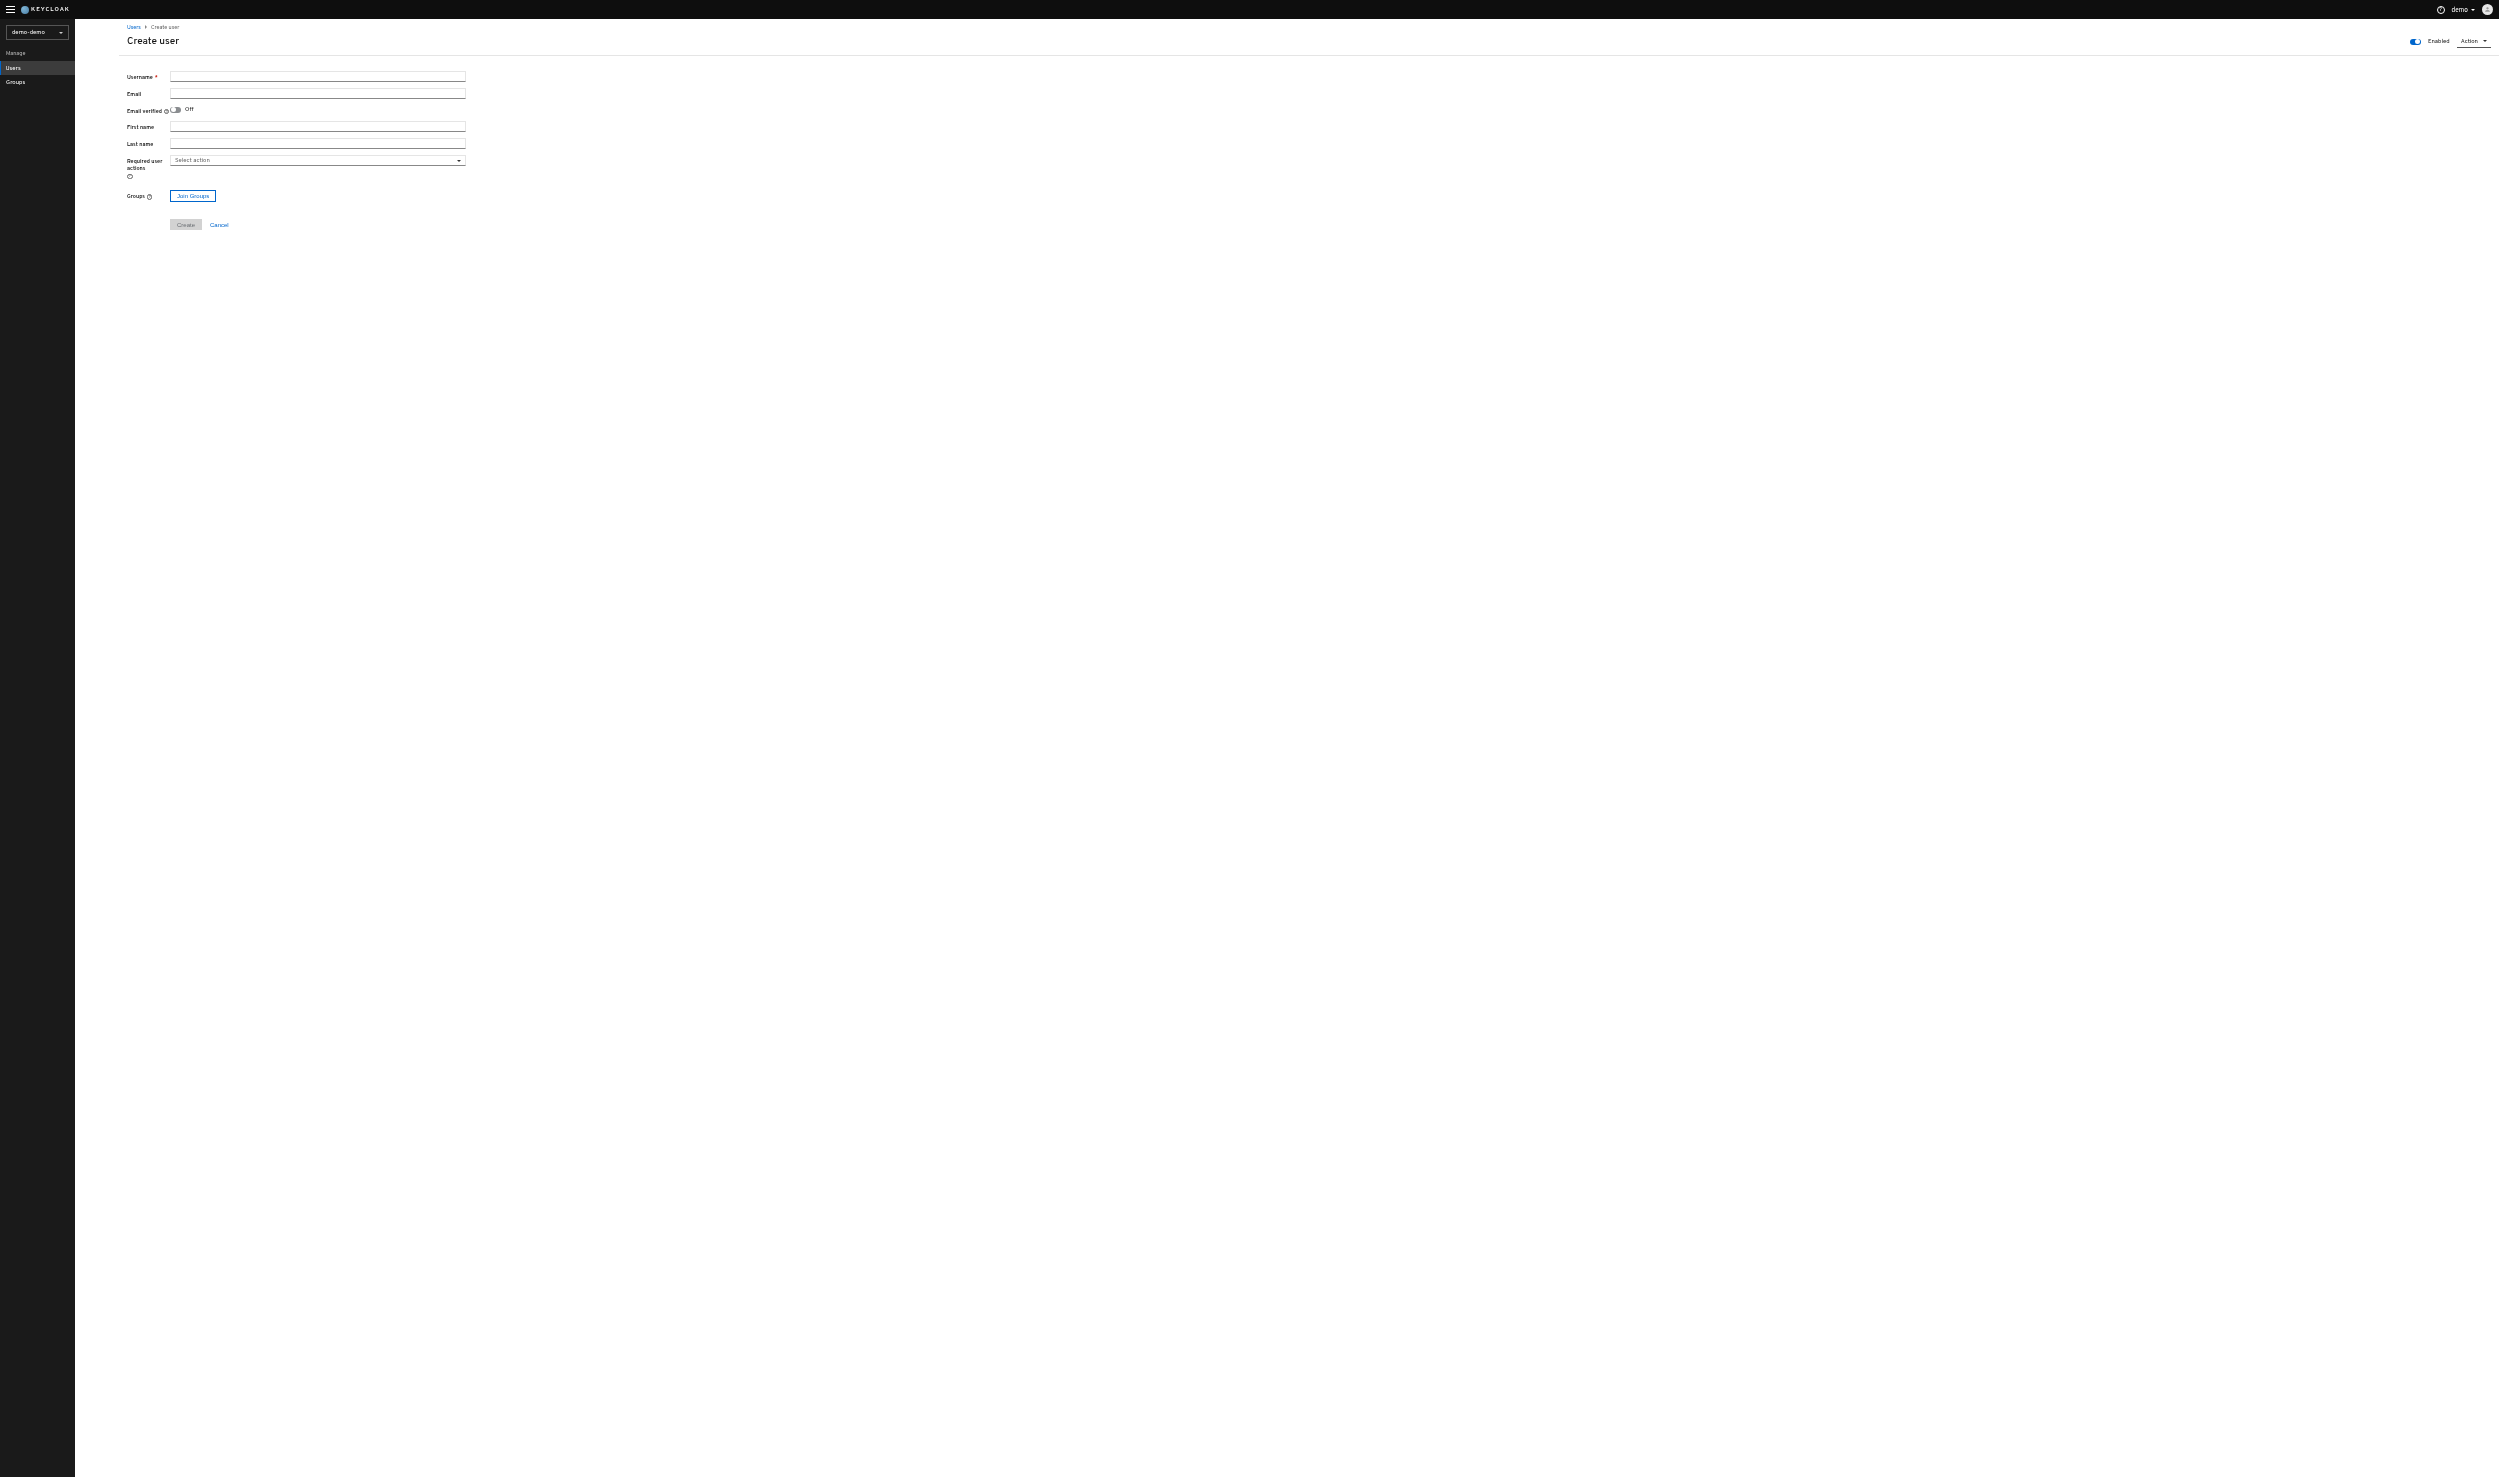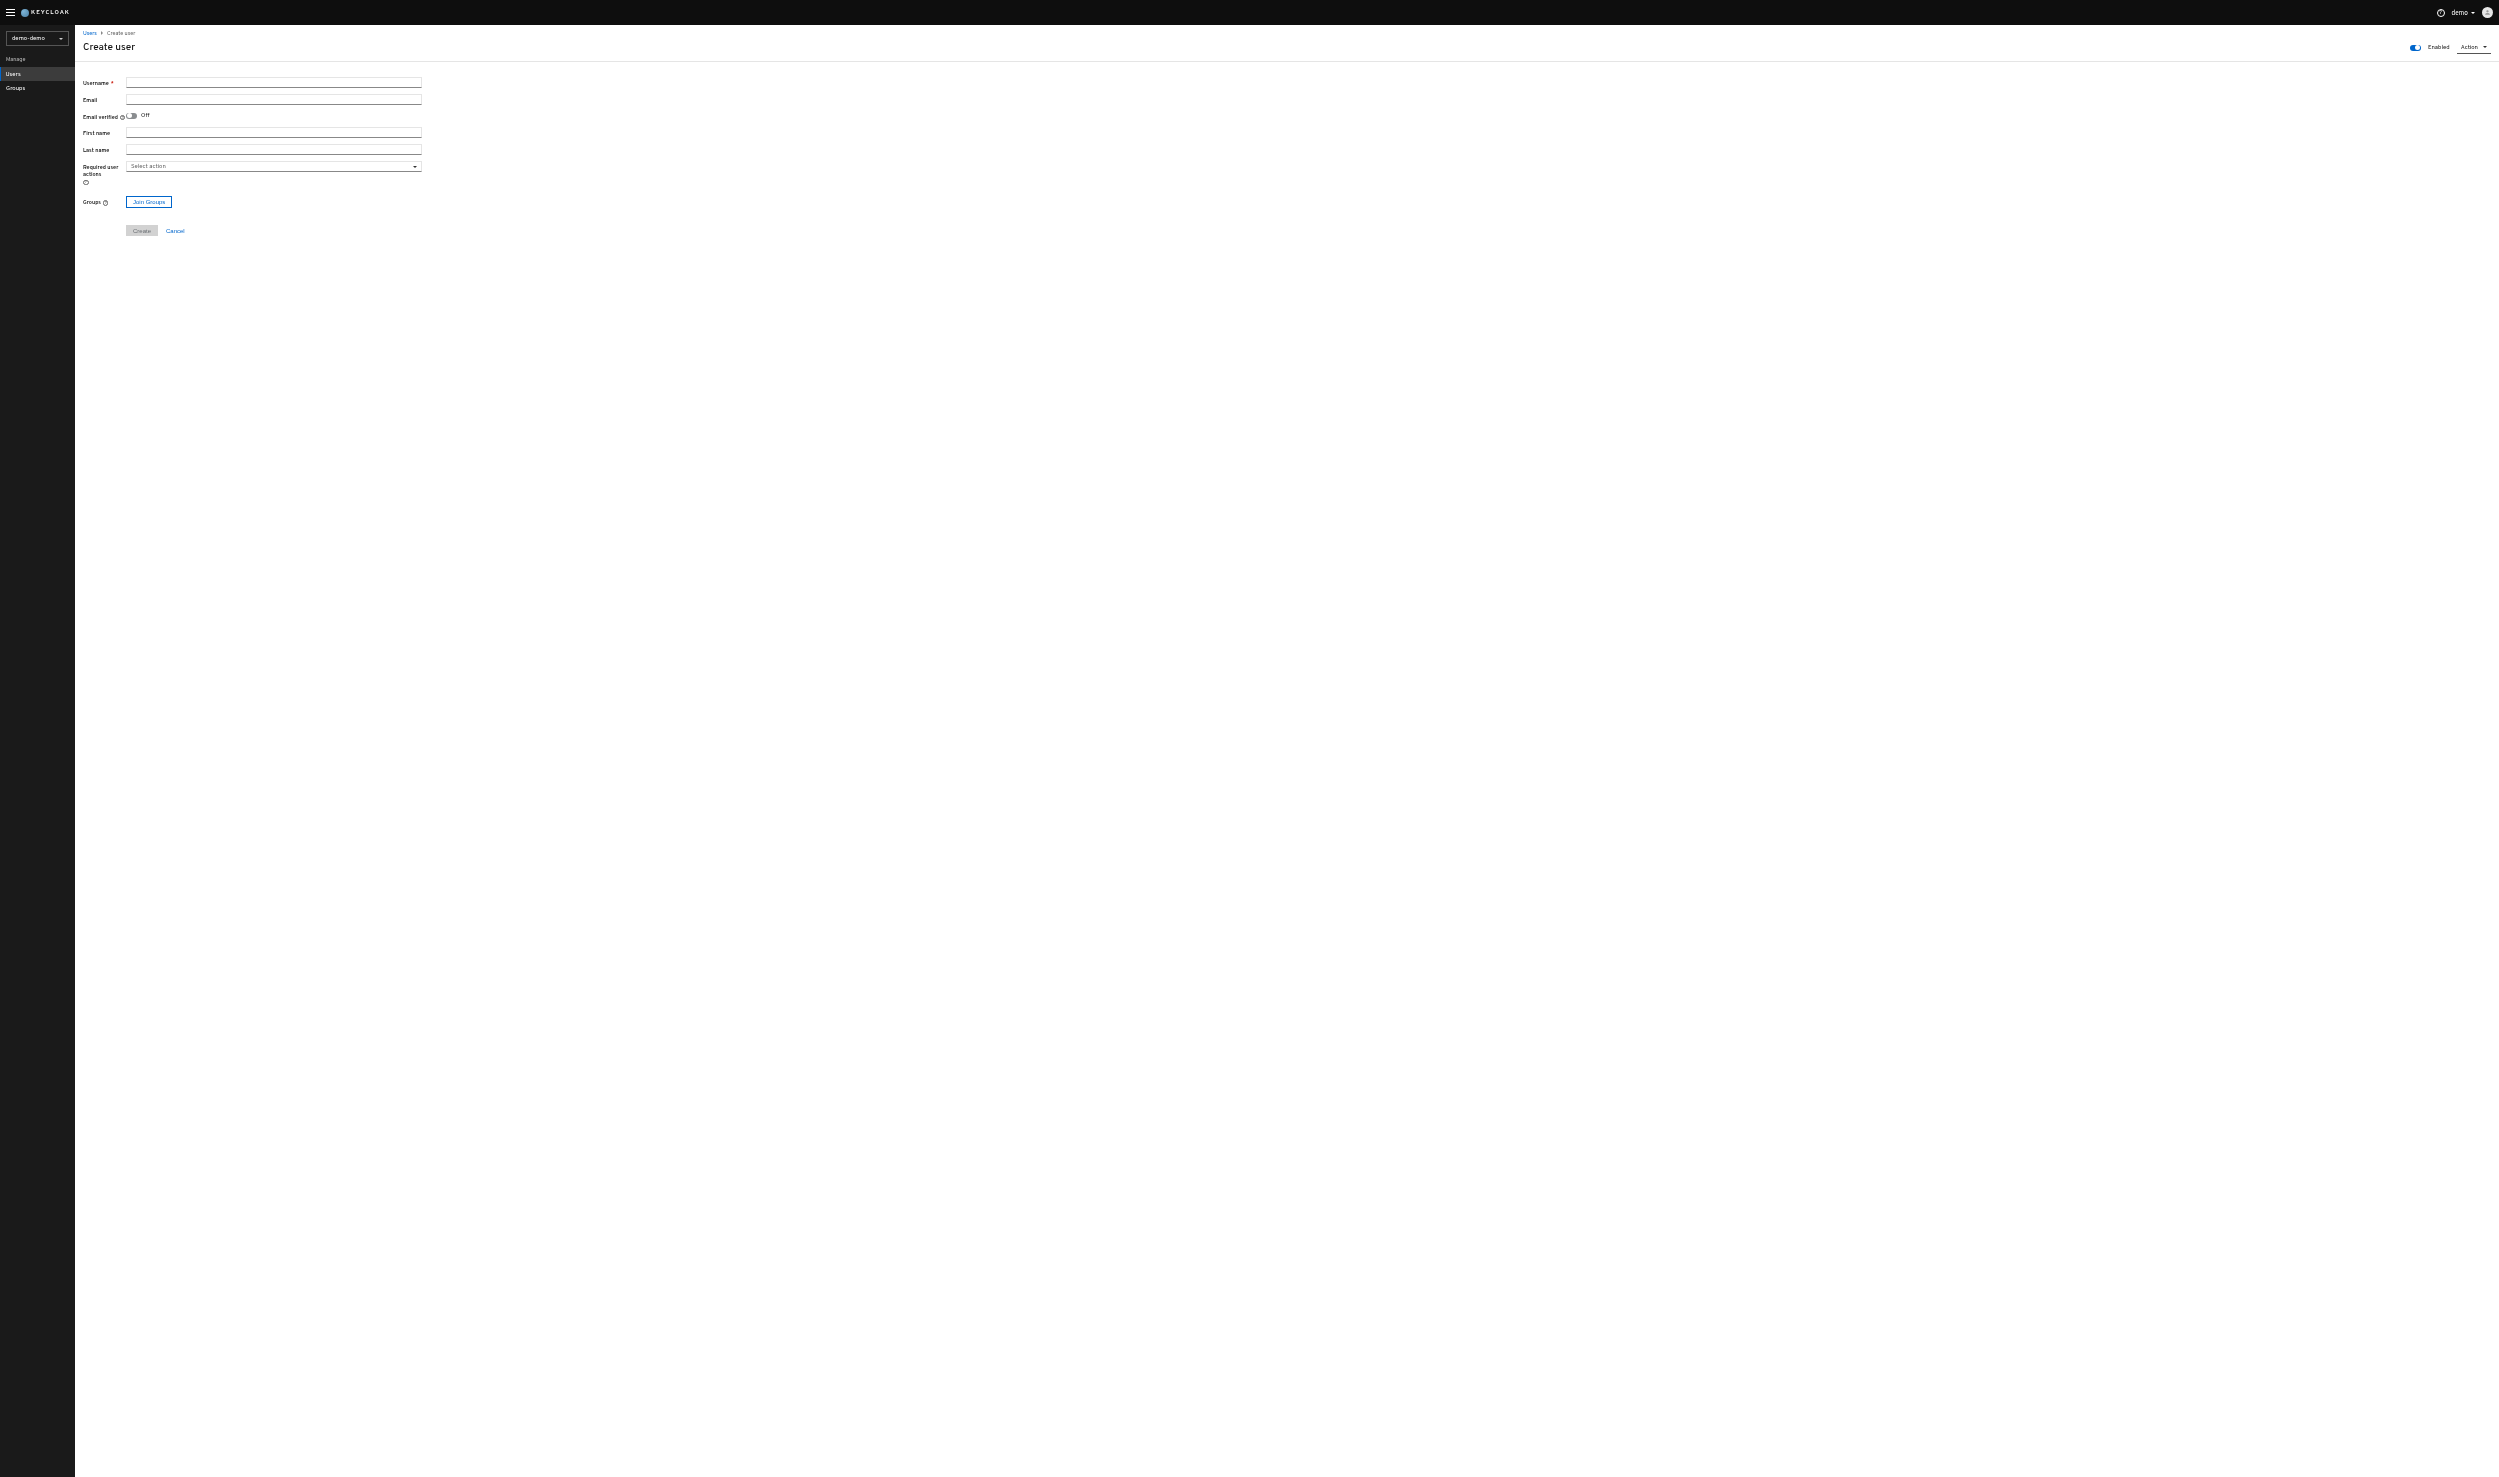--- a/index.html
+++ b/index.html
@@ -1,19 +1,19 @@
 <!DOCTYPE html>
 <html style="font-size:8px"><head>
 <meta charset="utf-8">
 <style>
 * { box-sizing: border-box; margin: 0; padding: 0; }
 body { font-family: "RedHatDisplay", "Overpass", Arial, sans-serif; font-size: 7px; color: #151515; background: #fff; }
 
 
-.header { height: 25px; background: #0e0e0e; display: flex; align-items: center; padding: 0 6px; justify-content: space-between; }
+.header { height: 19px; background: #0e0e0e; display: flex; align-items: center; padding: 0 6px; justify-content: space-between; }
 .header-left { display: flex; align-items: center; gap: 6px; }
 .hamburger { width: 9px; height: 7px; display: flex; flex-direction: column; justify-content: space-between; cursor: pointer; }
 .hamburger span { height: 1px; background: #fff; }
 .logo { display: flex; align-items: center; gap: 2px; color: #fff; font-weight: 600; letter-spacing: 1px; font-size: 6px; }
 .logo-mark { width: 8px; height: 8px; border-radius: 50%; background: radial-gradient(circle at 30% 30%, #7fb5d6, #4a7fa5); display: inline-block; }
 .header-right { display: flex; align-items: center; gap: 7px; color: #fff; }
 .help-icon { width: 8px; height: 8px; border: 0.7px solid #fff; border-radius: 50%; display: flex; align-items: center; justify-content: center; font-size: 5px; cursor: pointer; }
 .user-menu { display: flex; align-items: center; gap: 3px; cursor: pointer; font-size: 6.5px; }
 .caret-down { width: 0; height: 0; border-left: 2px solid transparent; border-right: 2px solid transparent; border-top: 2px solid #fff; }
 .avatar { width: 11px; height: 11px; border-radius: 50%; background: #e6e6e6; display: flex; align-items: center; justify-content: center; }
@@ -24,21 +24,21 @@
 
 
 .sidebar { width: 75px; background: #1a1a1a; color: #fff; flex-shrink: 0; }
 .realm-select { margin: 6px; border: 0.5px solid #555; padding: 3px 5px; display: flex; justify-content: space-between; align-items: center; cursor: pointer; font-size: 6px; }
 .realm-select .caret-down { border-top-color: #ccc; }
 .side-section { font-size: 5.5px; color: #bbb; padding: 4px 6px; }
 .side-item { padding: 3.5px 6px; font-size: 6px; color: #fff; cursor: pointer; }
 .side-item.active { background: #3c3c3c; border-left: 1.5px solid #0066cc; padding-left: 4.5px; }
 
 
-.main { flex: 1; overflow: auto; }
+.main { flex: 1; overflow: auto; margin-left: 44px; }
 .breadcrumb { padding: 5px 8px 2px; font-size: 5.5px; color: #666; display: flex; align-items: center; gap: 3px; }
 .breadcrumb a { color: #0066cc; text-decoration: none; }
 .bc-sep svg { width: 4px; height: 4px; fill: #888; }
 .page-header { display: flex; justify-content: space-between; align-items: center; padding: 2px 8px 7px; border-bottom: 0.5px solid #e5e5e5; }
 .page-title { font-size: 10px; font-weight: 500; }
 .page-actions { display: flex; align-items: center; gap: 7px; }
 .switch { width: 11px; height: 6px; border-radius: 5px; background: #0066cc; position: relative; cursor: pointer; }
 .switch::after { content: ""; position: absolute; right: 0.5px; top: 0.5px; width: 5px; height: 5px; border-radius: 50%; background: #fff; }
 .switch-off { width: 11px; height: 6px; border-radius: 5px; background: #8a8d90; position: relative; cursor: pointer; }
 .switch-off::after { content: ""; position: absolute; left: 0.5px; top: 0.5px; width: 5px; height: 5px; border-radius: 50%; background: #fff; }

